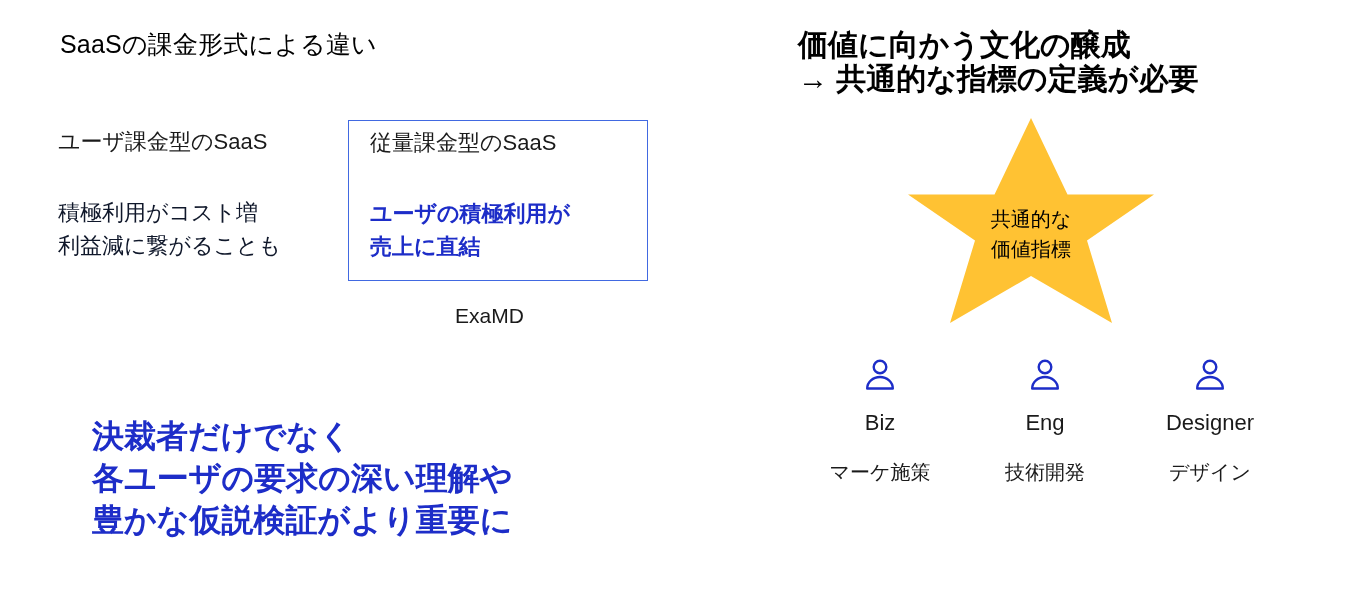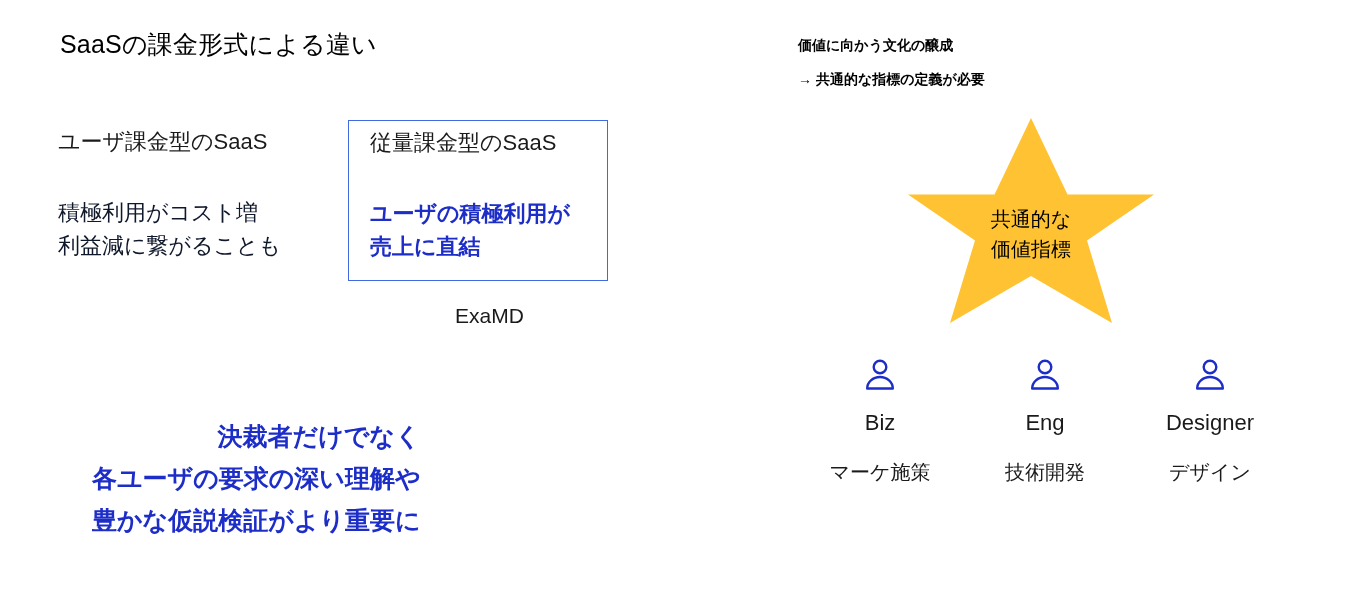--- a/index.html
+++ b/index.html
@@ -50,21 +50,21 @@
     font-size: 22px;
     font-weight: normal;
     line-height: 33px;
     color: #0f172a;
   }
 
   
   #usage-box {
     left: 348px;
     top: 120px;
-    width: 260px;
+    width: 300px;
     height: 161px;
     border: 1.5px solid #4169e1;
     box-sizing: border-box;
     background: #ffffff;
   }
   #usage-box-title {
     position: absolute;
     left: 21px;
     top: 7px;
     font-size: 22px;
@@ -85,32 +85,31 @@
   #examd-label {
     left: 455px;
     top: 304px;
     font-size: 21px;
     color: #1a1a1a;
   }
 
   #left-conclusion {
     left: 92px;
     top: 415px;
-    font-size: 25px;
+    font-size: 32px;
     font-weight: bold;
     line-height: 42px;
     color: #1d2dc8;
-    text-align: right;
   }
 
   
   #right-title {
     left: 798px;
     top: 28px;
-    font-size: 14px;
+    font-size: 30px;
     font-weight: bold;
     line-height: 34px;
     color: #000000;
   }
 
   #star-wrap {
     left: 908px;
     top: 118px;
     width: 246px;
     height: 222px;

